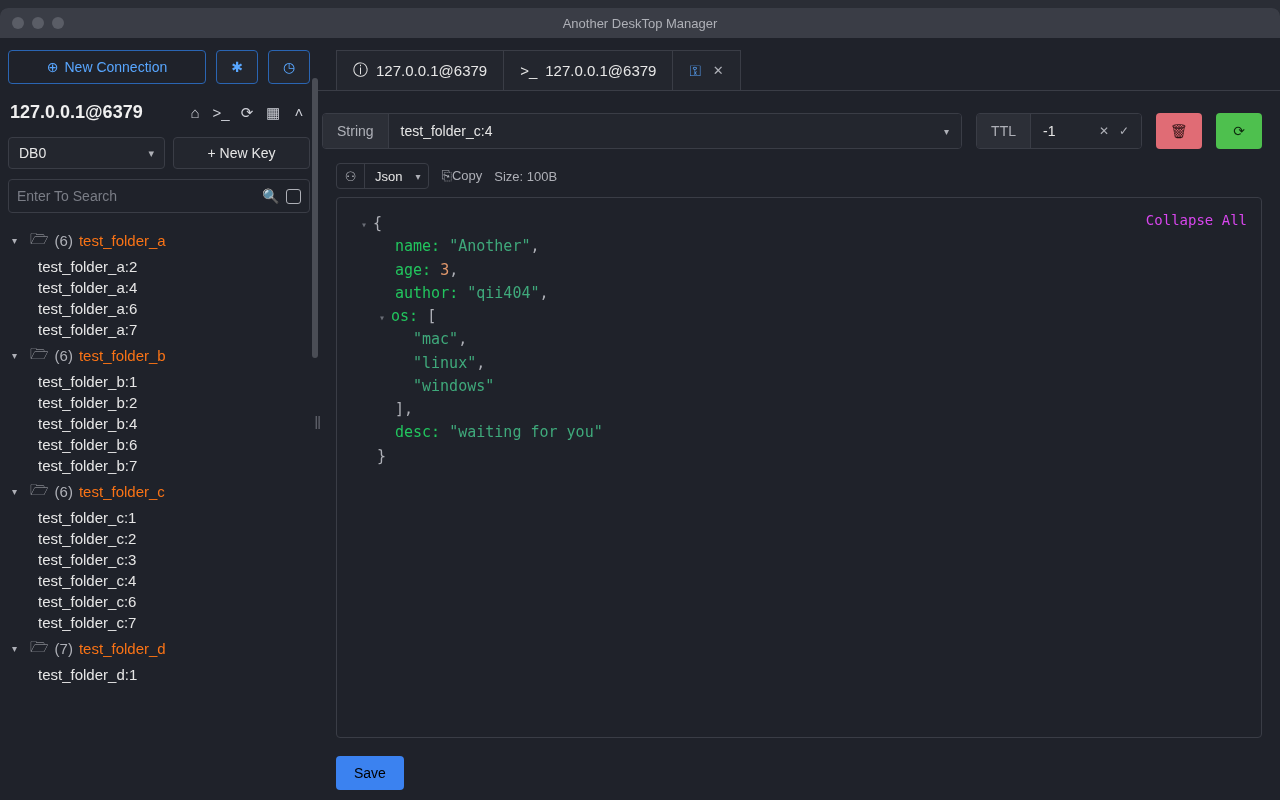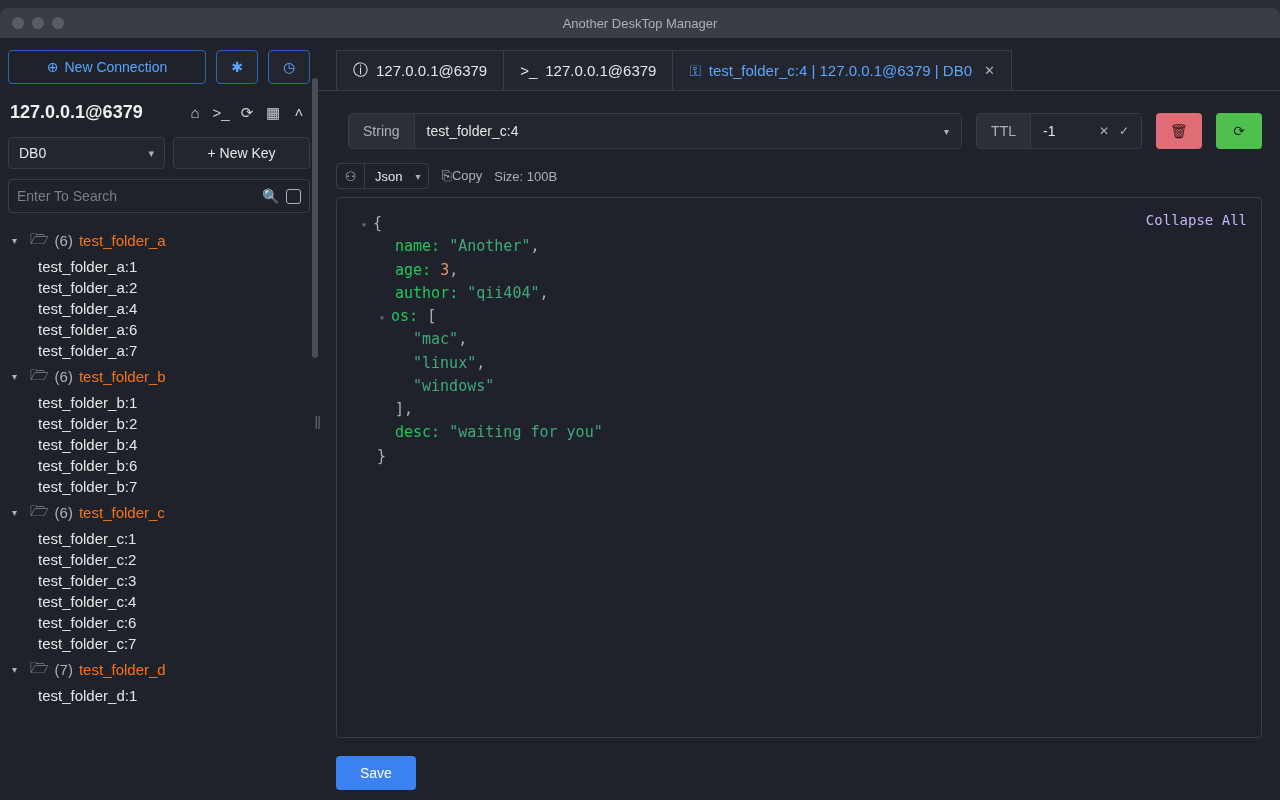--- a/index.html
+++ b/index.html
@@ -232,21 +232,21 @@
   margin-right: -1px;
 }
 .tab.active {
   color: #58a6ff;
 }
 .tab .close-x { color: #aeb0b7; font-size: 13px; margin-left: 4px; }
 .hr-thin { height: 1px; background: #3a3d46; margin: 0; }
 .key-toolbar {
   display: flex;
   gap: 14px;
-  padding: 22px 18px 14px 30px;
+  padding: 22px 18px 14px 4px;
   align-items: center;
 }
 .field-group {
   display: flex;
   border: 1px solid #3a3d46;
   border-radius: 4px;
   overflow: hidden;
   height: 36px;
 }
 .field-label {
@@ -298,38 +298,38 @@
   position: relative;
   padding: 14px 16px 14px 40px;
   font-family: Menlo, Consolas, monospace;
   font-size: 15px;
   line-height: 1.55;
   overflow: auto;
 }
 .collapse-all {
   position: absolute;
   top: 12px; right: 14px;
-  color: #c4b5fd;
+  color: #d946ef;
   font-size: 14px;
   cursor: pointer;
 }
 .j-key { color: #22c55e; }
 .j-str { color: #3fa97b; }
 .j-num { color: #e2986c; }
 .j-punc { color: #aeb0b7; }
 .j-caret { color: #6a6d76; font-size: 10px; display: inline-block; width: 12px; margin-left: -16px; }
 .indent1 { padding-left: 18px; }
 .indent2 { padding-left: 36px; }
 .save-row { padding: 18px; }
 .save-btn {
   background: #3b82f0;
-  color: #ffffff;
+  color: #000000;
   border: none;
   border-radius: 4px;
-  padding: 9px 24px;
+  padding: 9px 18px;
   font-size: 14px;
   cursor: pointer;
 }
 </style>
 </head>
 <body>
 
 <div class="window">
   <div class="titlebar">
     <div class="traffic-lights">
@@ -384,21 +384,20 @@
         </div>
       </div>
 
       <div class="tree" id="tree">
           <div class="tree-folder">
             <span class="caret">▾</span>
     <span class="folder-ic">🗁</span>
     <span class="count">(6)</span>
     <span class="fname">test_folder_a</span>
           </div>
-          <div class="tree-leaf">test_folder_a:1</div>
           <div class="tree-leaf">test_folder_a:2</div>
           <div class="tree-leaf">test_folder_a:4</div>
           <div class="tree-leaf">test_folder_a:6</div>
           <div class="tree-leaf">test_folder_a:7</div>
           <div class="tree-folder">
             <span class="caret">▾</span>
     <span class="folder-ic">🗁</span>
     <span class="count">(6)</span>
     <span class="fname">test_folder_b</span>
           </div>
@@ -436,21 +435,20 @@
           <div class="tab">
             <span>ⓘ</span>
     <span>127.0.0.1@6379</span>
           </div>
           <div class="tab">
             <span>&gt;_</span>
     <span>127.0.0.1@6379</span>
           </div>
           <div class="tab active">
             <span>⚿</span>
-    <span>test_folder_c:4 | 127.0.0.1@6379 | DB0</span>
             <span class="close-x">✕</span>
           </div>
         </div>
       <div class="hr-thin"></div>
 
       <div class="key-toolbar">
         <div class="field-group key-field">
           <div class="field-label">String</div>
           <div class="field-value">
             <span>test_folder_c:4</span>

